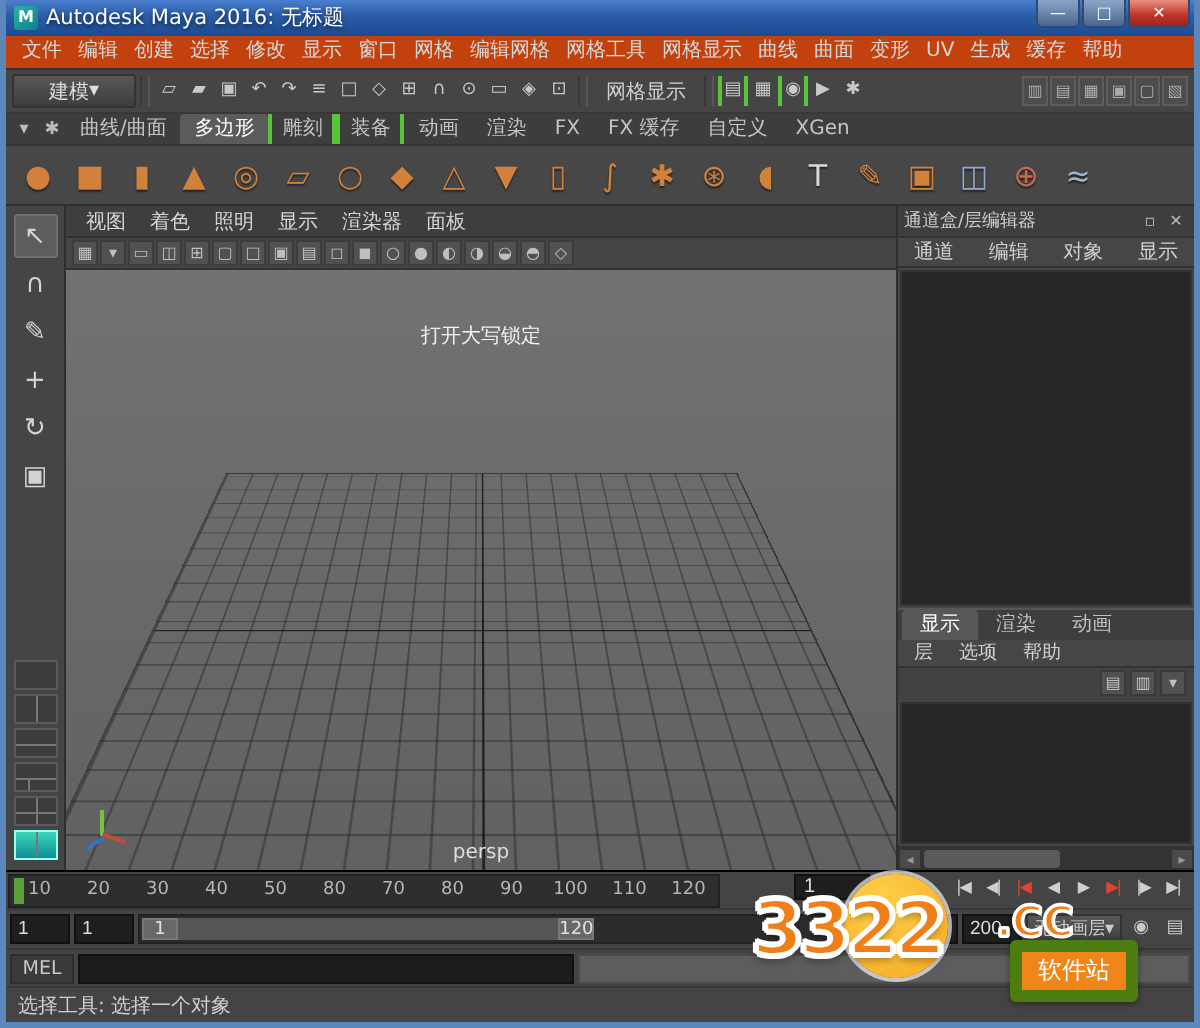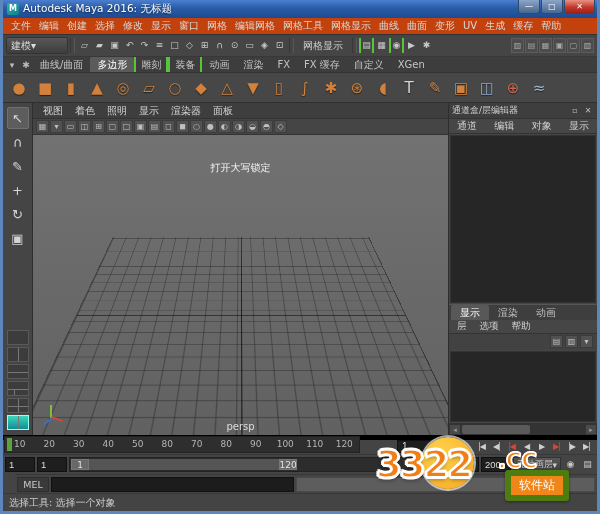--- a/index.html
+++ b/index.html
@@ -24,21 +24,21 @@
   
   .menubar { height:17px; flex:0 0 17px; background:#c2410c; border-bottom:1px solid #333;
     display:flex; align-items:center; padding:0 4px; white-space:nowrap; overflow:hidden; }
   .menu-item { color:#d8d8d8; font-size:10px; padding:0 4px; line-height:16px; }
 
   
   .statusline { height:22px; flex:0 0 22px; background:#454545; border-bottom:1px solid #383838;
     display:flex; align-items:center; padding:0 3px; overflow:hidden; }
   .menuset { height:17px; width:62px; flex:0 0 62px; background:linear-gradient(#575757,#3e3e3e);
     border:1px solid #333; border-radius:2px; color:#ddd; font-size:10px;
-    display:flex; align-items:center; justify-content:flex-start; padding:0 4px; }
+    display:flex; align-items:center; justify-content:center; padding:0 4px; }
   .sl-sep { width:5px; height:15px; flex:0 0 5px; border-left:1px solid #373737; border-right:1px solid #585858; margin:0 2px; }
   .icon-strip { display:flex; align-items:center; }
   .mini-icon { width:15px; height:15px; flex:0 0 15px; color:#c9c9c9; font-size:9px; line-height:15px; text-align:center; }
   .mini-icon.bracket { box-shadow:inset 2px 0 0 #58c43c, inset -2px 0 0 #58c43c; }
   .sl-field { color:#cfcfcf; font-size:10px; padding:0 7px; white-space:nowrap; }
   .sl-spacer { flex:1; }
   .sl-toggle { width:13px; height:15px; flex:0 0 13px; border:1px solid #5d5d5d; background:#4c4c4c;
     color:#aaa; font-size:8px; line-height:13px; text-align:center; margin-left:1px; }
 
   
@@ -121,21 +121,21 @@
   .layer-icon { width:13px; height:13px; margin-left:2px; background:#515151; border:1px solid #3a3a3a;
     color:#c0c0c0; font-size:8px; line-height:11px; text-align:center; }
   .layer-list { flex:1; background:#262626; border:1px solid #333; margin:1px; min-height:0; }
   .hscroll { height:12px; flex:0 0 12px; display:flex; align-items:stretch; background:#3c3c3c; border-top:1px solid #333; }
   .hs-btn { width:12px; flex:0 0 12px; color:#999; font-size:7px; line-height:11px; text-align:center;
     background:#4a4a4a; border:1px solid #333; }
   .hs-track { flex:1; background:#333; position:relative; }
   .hs-thumb { position:absolute; left:1px; top:1px; bottom:1px; width:55%; background:#5a5a5a; border-radius:2px; }
 
   
-  .timeslider { height:19px; flex:0 0 19px; display:flex; align-items:flex-end; background:#444; border-top:5px solid #000000;gap:35px; }
+  .timeslider { height:19px; flex:0 0 19px; display:flex; align-items:flex-start; background:#444; border-top:1px solid #000000;gap:35px; }
   .ruler { flex:1; position:relative; background:#2e2e2e; border:1px solid #222; margin:1px; display:flex; }
   .cf-marker { position:absolute; left:2px; top:1px; bottom:1px; width:5px; background:rgba(96,168,62,.95); }
   .ticks { display:flex; flex:1; }
   .tick { flex:1; color:#b5b5b5; font-size:9px; line-height:15px; text-align:center; }
   .frame-field { width:38px; flex:0 0 38px; margin:1px; background:#1e1e1e; border:1px solid #111;
     color:#ddd; font-size:10px; padding:0 4px; }
   .playback { display:flex; align-items:center; padding:0 3px; }
   .pb-btn { width:15px; height:15px; color:#cfcfcf; font-size:8px; line-height:15px; text-align:center; letter-spacing:-1px; }
   .pb-btn.red { color:#e0442e; }
 
@@ -147,21 +147,21 @@
   .rs-bar { position:absolute; left:1px; top:1px; bottom:1px; width:60%; background:#555;
     display:flex; justify-content:space-between; }
   .rs-handle { width:18px; background:#686868; border:1px solid #787878; color:#e2e2e2;
     font-size:9px; line-height:11px; text-align:center; }
   .rs-dropdown { width:48px; flex:0 0 48px; height:15px; background:linear-gradient(#575757,#3e3e3e);
     border:1px solid #333; display:flex; align-items:center; color:#ccc; font-size:9px; padding:0 3px; }
   .rs-dd-label { flex:1; white-space:nowrap; overflow:hidden; }
   .rs-icon { width:15px; flex:0 0 15px; height:15px; color:#c9c9c9; font-size:9px; line-height:15px; text-align:center; }
 
   .commandrow { height:19px; flex:0 0 19px; display:flex; align-items:center; background:#444;
-    border-top:1px solid #383838; padding:1px 2px; gap:2px;margin-left:12px; }
+    border-top:1px solid #383838; padding:1px 2px; gap:2px; }
   .mel-label { width:32px; flex:0 0 32px; height:15px; background:#3a3a3a; border:1px solid #2e2e2e;
     color:#c9c9c9; font-size:9.5px; text-align:center; line-height:13px; }
   .mel-input { flex:0 0 42%; height:15px; background:#1c1c1c; border:1px solid #111; color:#ddd;
     font-size:10px; padding:0 4px; }
   .mel-result { flex:1; height:15px; background:#5d5d5d; border:1px solid #4a4a4a; }
 
   .helprow { height:18px; flex:0 0 18px; display:flex; align-items:center; background:#444;
     border-top:1px solid #383838; padding:0 6px; }
   .help-text { color:#cfcfcf; font-size:10px; white-space:nowrap; }
 

